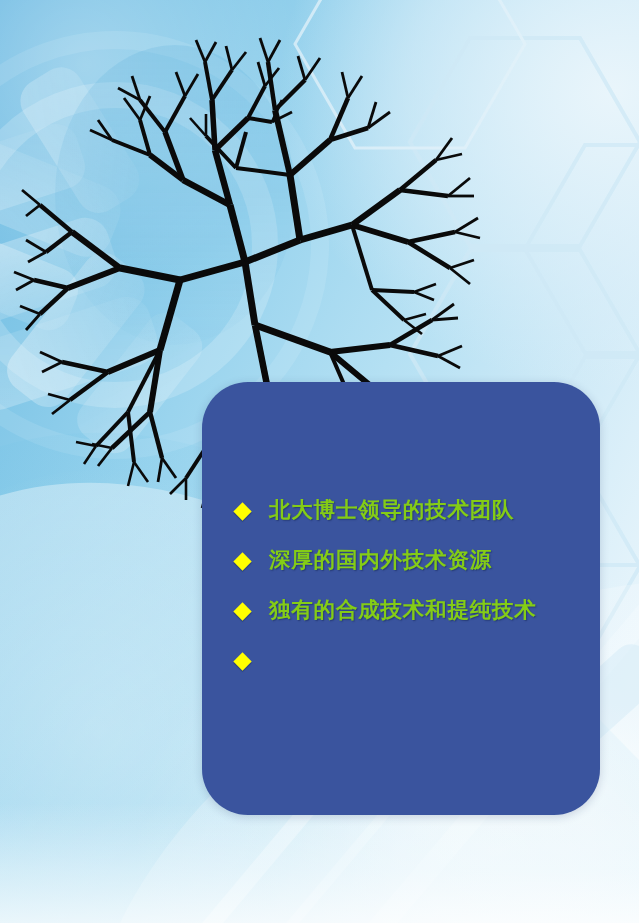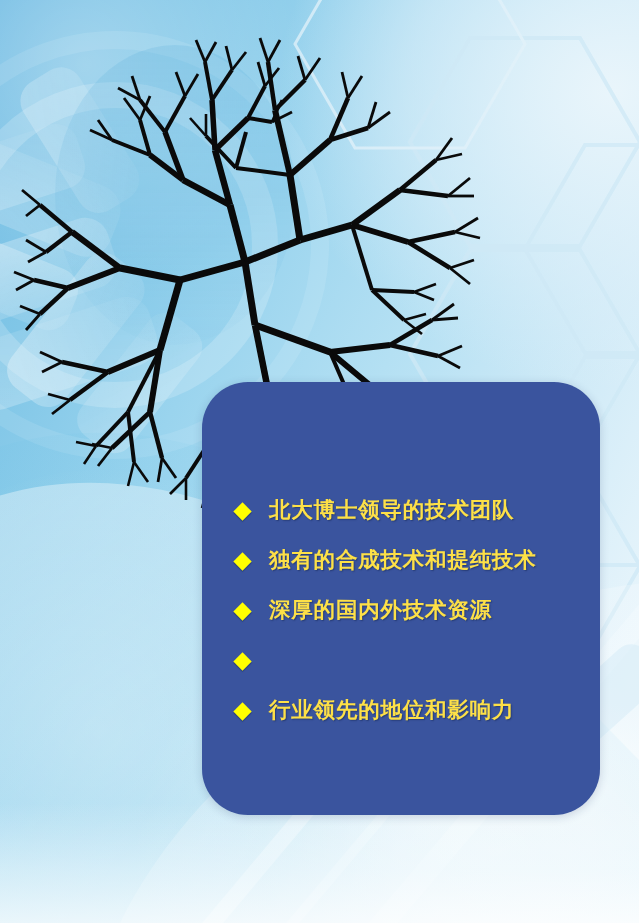--- a/index.html
+++ b/index.html
@@ -112,21 +112,21 @@
   .bullet-diamond {
     flex: 0 0 auto;
     width: 13px;
     height: 13px;
     background: #ffff00;
     transform: rotate(45deg);
     margin-right: 20px;
     box-shadow: 1px 1px 1px rgba(10,25,60,0.35);
   }
   .bullet-text {
-    color: #fde047;
+    color: #84cc16;
     font-size: 21.5px;
     font-weight: bold;
     letter-spacing: 0.8px;
     text-shadow: 1px 1px 1.4px rgba(15,30,70,0.45);
     white-space: nowrap;
     line-height: 1;
   }
 </style>
 </head>
 <body>
@@ -476,33 +476,29 @@
   <div class="panel">
     <div class="panel-inner">
 
       <div class="bullet-row">
         <span class="bullet-diamond"></span>
         <span class="bullet-text">北大博士领导的技术团队</span>
       </div>
 
       <div class="bullet-row">
         <span class="bullet-diamond"></span>
-        <span class="bullet-text">独有的合成技术和提纯技术</span>
+        <span class="bullet-text">深厚的国内外技术资源</span>
       </div>
 
       <div class="bullet-row">
         <span class="bullet-diamond"></span>
-        <span class="bullet-text">深厚的国内外技术资源</span>
+        <span class="bullet-text">独有的合成技术和提纯技术</span>
       </div>
 
       <div class="bullet-row">
         <span class="bullet-diamond"></span>
       </div>
 
-      <div class="bullet-row">
-        <span class="bullet-diamond"></span>
-        <span class="bullet-text">行业领先的地位和影响力</span>
-      </div>
 
     </div>
   </div>
 
 </div>
 
 </body></html>

